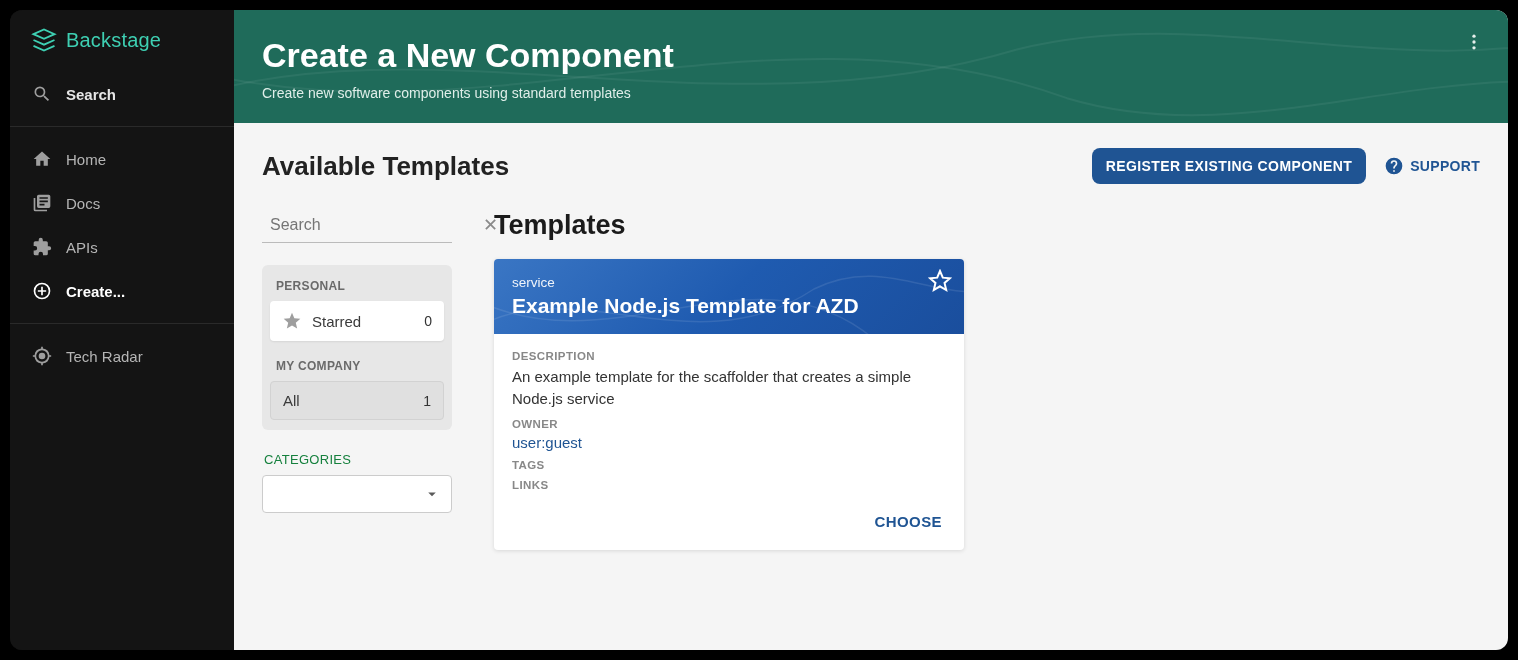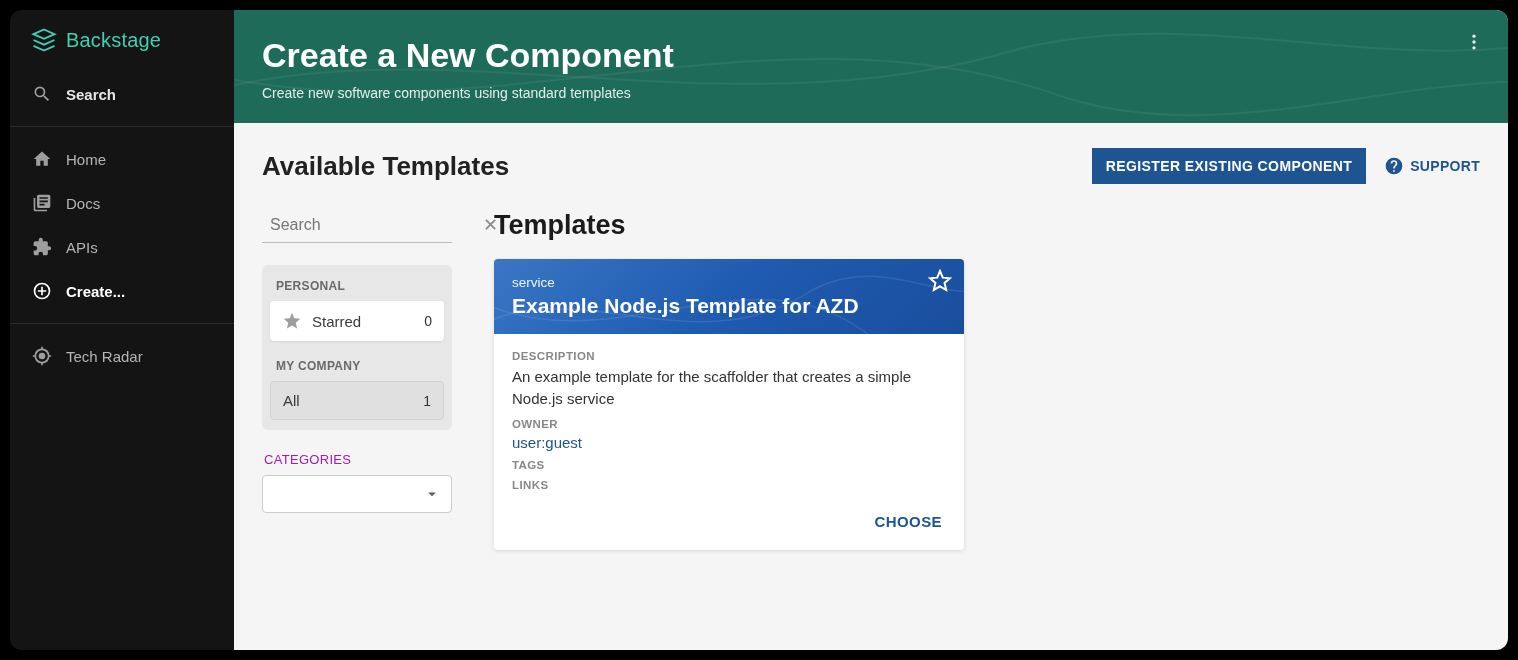--- a/index.html
+++ b/index.html
@@ -26,41 +26,41 @@
 .hero p { font-size: 14px; color: #dfeee9; }
 .hero .kebab { position: absolute; top: 16px; right: 18px; width: 32px; height: 32px; display: flex; align-items: center; justify-content: center; cursor: pointer; }
 .hero .kebab svg { fill: #e6efec; }
 .hero-waves { position: absolute; inset: 0; pointer-events: none; opacity: 0.5; }
 .hero-waves path { fill: none; stroke: #ffffff; stroke-opacity: 0.12; stroke-width: 2; }
 
 .content { flex: 1; padding: 18px 28px; overflow: auto; }
 .bar { display: flex; align-items: center; justify-content: space-between; margin-bottom: 26px; margin-top: 7px; }
 .bar h2 { font-size: 26px; font-weight: 800; color: #222; }
 .bar-actions { display: flex; align-items: center; gap: 18px; }
-.btn-primary { background: #1f5493; color: #fff; border: none; border-radius: 0; padding: 10px 14px; font-size: 14px; font-weight: 700; letter-spacing: 0.4px; cursor: pointer; }
+.btn-primary { background: #1f5493; color: #fff; border: none; border-radius: 8px; padding: 10px 14px; font-size: 14px; font-weight: 700; letter-spacing: 0.4px; cursor: pointer; }
 .support { display: flex; align-items: center; gap: 6px; color: #1f5493; font-weight: 700; font-size: 14px; letter-spacing: 0.3px; cursor: pointer; }
 .support svg { width: 20px; height: 20px; fill: #1f5493; }
 
 .cols { display: flex; align-items: flex-start; gap: 42px; }
 
 
 .filters { width: 190px; }
 .search-field { display: flex; align-items: center; border-bottom: 1px solid #bbb; padding: 4px 2px 6px 2px; gap: 6px; }
 .search-field svg { width: 22px; height: 22px; fill: #5a5a5a; }
 .search-field input { flex: 1; border: none; background: transparent; font-size: 16px; color: #555; outline: none; }
 .search-field .clear { color: #8a8a8a; cursor: pointer; font-size: 18px; line-height: 1; }
 .panel { background: #e7e7e7; border-radius: 6px; padding: 10px 8px 10px 8px; margin-top: 22px; }
 .panel .plabel { font-size: 12px; font-weight: 700; color: #6a6a6a; letter-spacing: 0.3px; padding: 4px 6px 8px 6px; }
 .filter-item { display: flex; align-items: center; justify-content: space-between; background: transparent; border-radius: 4px; padding: 10px 12px; font-size: 15px; color: #3a3a3a; cursor: pointer; }
 .filter-item.card { background: #fff; box-shadow: 0 1px 2px rgba(0,0,0,0.08); }
 .filter-item.all { background: #e0e0e0; border: 1px solid #d2d2d2; }
 .filter-item .left { display: flex; align-items: center; gap: 10px; }
 .filter-item .star-ico { width: 20px; height: 20px; fill: #9e9e9e; }
 .filter-item .count { font-size: 14px; color: #333; }
-.cat-label { font-size: 13px; color: #a21caf; letter-spacing: 0.3px; margin: 22px 0 8px 2px; }
+.cat-label { font-size: 13px; color: #15803d; letter-spacing: 0.3px; margin: 22px 0 8px 2px; }
 .select-box { width: 100%; height: 38px; border: 1px solid #ccc; border-radius: 4px; background: #fff; display: flex; align-items: center; justify-content: flex-end; padding: 0 10px; cursor: pointer; }
 .select-box svg { width: 18px; height: 18px; fill: #5a5a5a; }
 
 
 .tpl-col { flex: 1; }
 .tpl-col h2 { font-size: 27px; font-weight: 800; color: #1b1b1b; margin-bottom: 18px; }
 .tpl-card { width: 470px; background: #fff; border-radius: 4px; box-shadow: 0 1px 4px rgba(0,0,0,0.12); overflow: hidden; }
 .tpl-head { position: relative; padding: 16px 18px 16px 18px; color: #fff; background: linear-gradient(135deg, #3a76c4 0%, #1f5bb0 50%, #1a4e9d 100%); }
 .tpl-head .wave-bg { position: absolute; inset: 0; opacity: 0.45; pointer-events: none; }
 .tpl-head .wave-bg path { fill: none; stroke: #fff; stroke-opacity: 0.22; stroke-width: 1.5; }

